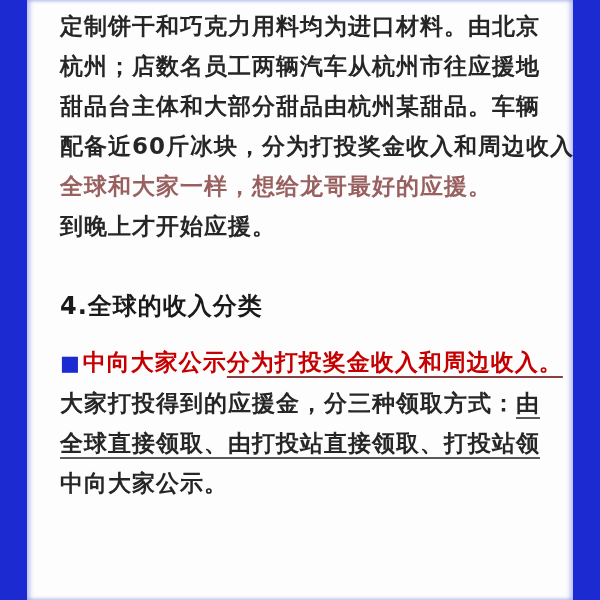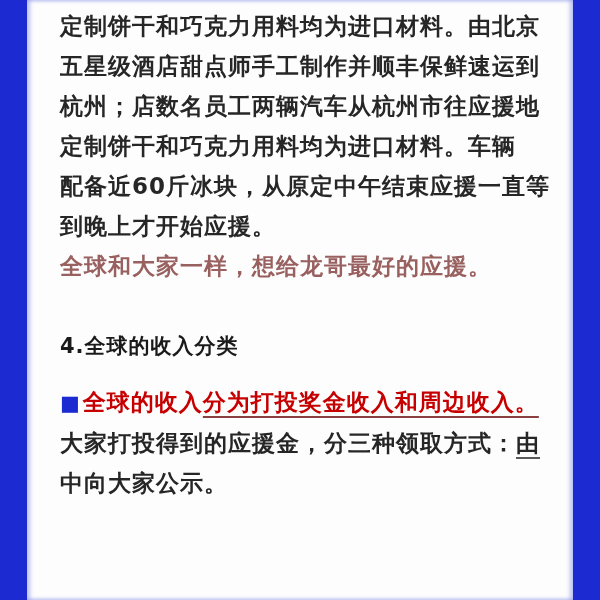--- a/index.html
+++ b/index.html
@@ -28,21 +28,21 @@
     letter-spacing:1px;
     color:#262626;
     font-weight:600;
     white-space:nowrap;
   }
   .muted{
     color:#996060;
   }
   .heading{
     margin-top:40px;
-    font-size:21px;
+    font-size:24px;
     line-height:40px;
     letter-spacing:1px;
     font-weight:700;
     color:#1a1a1a;
   }
   .highlight-line{
     margin-top:16px;
     font-size:23px;
     line-height:40px;
     letter-spacing:1px;
@@ -69,33 +69,35 @@
 </head>
 <body>
 
 <div class="page">
   <div class="side-bar left"></div>
   <div class="side-bar right"></div>
 
   <div class="paper">
 
     <div class="line">定制饼干和巧克力用料均为进口材料。由北京</div>
-    <div class="line">五星级酒店甜点师手工制作并顺丰保鲜速运到</div>
     <div class="line">杭州；店数名员工两辆汽车从杭州市往应援地</div>
-    <div class="line">定制饼干和巧克力用料均为进口材料。车辆</div>
-    <div class="line">配备近60斤冰块，从原定中午结束应援一直等</div>
+    <div class="line">甜品台主体和大部分甜品由杭州某甜品。车辆</div>
+    <div class="line">配备近60斤冰块，分为打投奖金收入和周边收入</div>
+    <div class="line muted">全球和大家一样，想给龙哥最好的应援。</div>
+
     <div class="line">到晚上才开始应援。</div>
-
-    <div class="line muted">全球和大家一样，想给龙哥最好的应援。</div>
 
     <div class="heading">4.全球的收入分类</div>
 
     <div class="highlight-line">
-      <span class="bullet">■</span><span>全球的收入</span><span class="u">分为打投奖金收入和周边收入。</span>
+      <span class="bullet">■</span><span>中向大家公示</span><span class="u">分为打投奖金收入和周边收入。</span>
     </div>
 
     <div class="line">
       <span>大家打投得到的应援金，分三种领取方式：</span><span class="u">由</span>
+    </div>
+    <div class="line">
+      <span class="u">全球直接领取、由打投站直接领取、打投站领</span>
     </div>
     <div class="line">中向大家公示。</div>
 
   </div>
 </div>
 
 </body></html>

